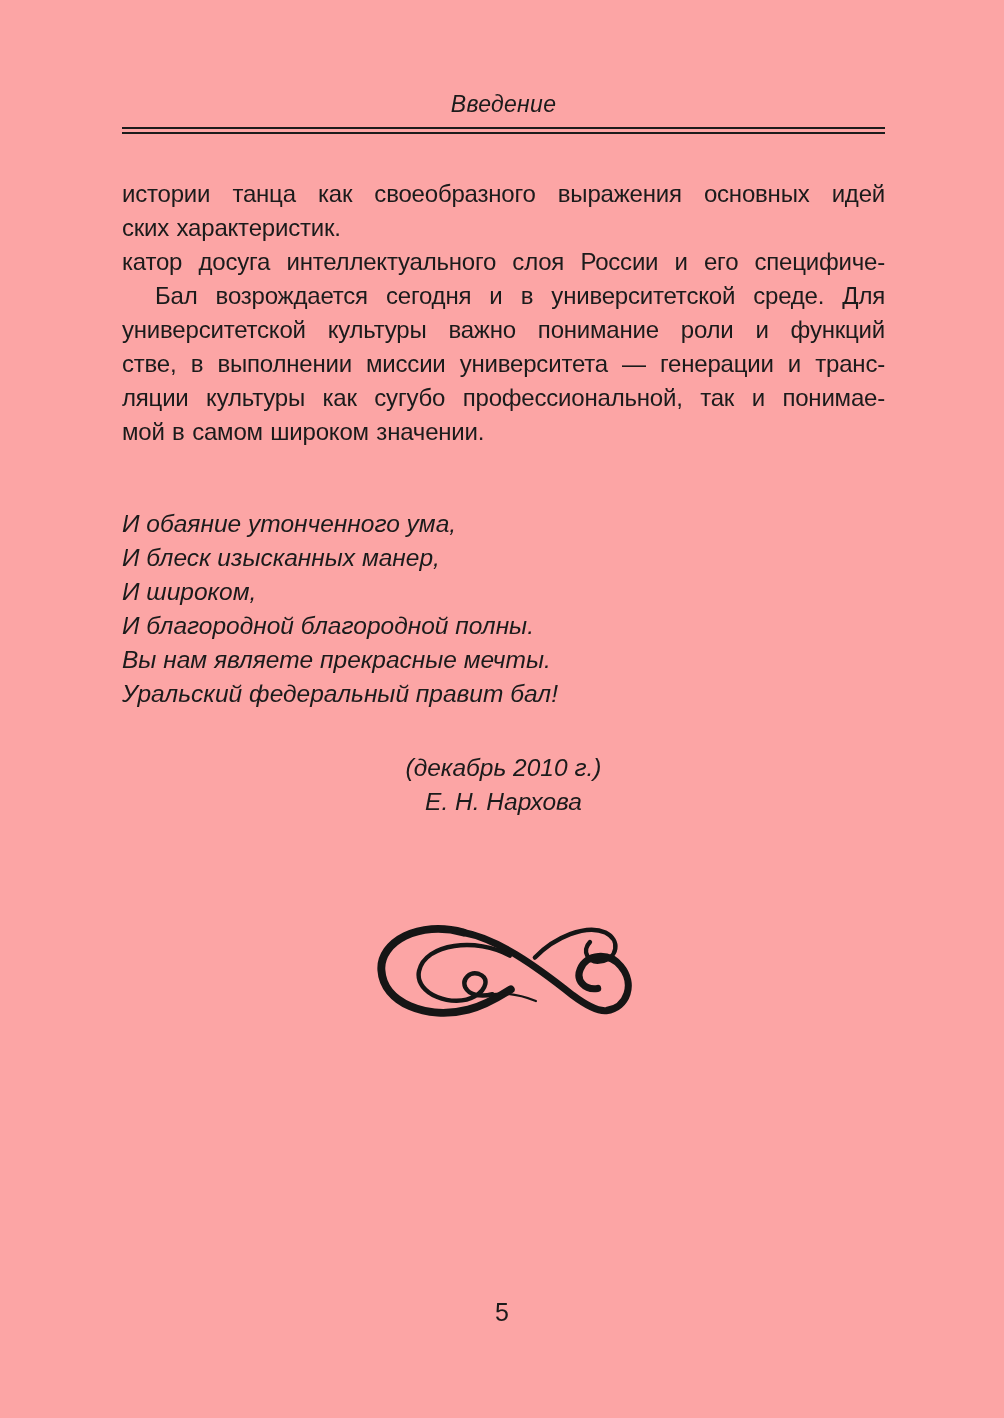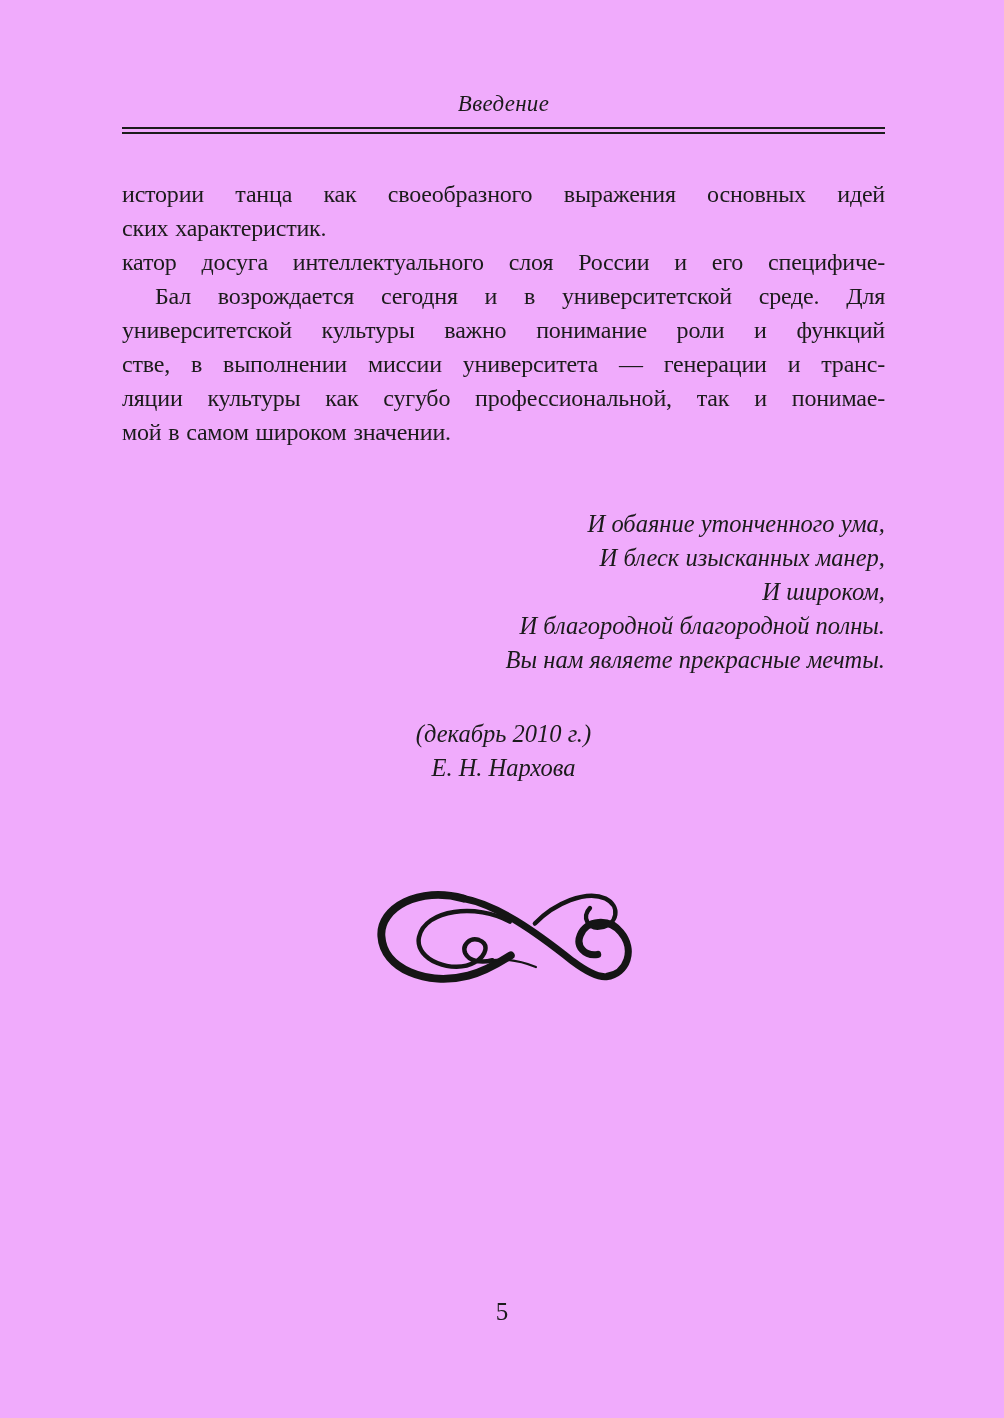--- a/index.html
+++ b/index.html
@@ -4,23 +4,23 @@
 <style>
   html, body {
     margin: 0;
     padding: 0;
     background: #ffffff;
   }
   .page {
     position: relative;
     width: 1004px;
     height: 1418px;
-    background: #f0abfc;
+    background: #fca5a5;
     color: #1b1b1b;
-    font-family: Liberation Serif, serif;
+    font-family: Liberation Sans, sans-serif;
     overflow: hidden;
     box-sizing: border-box;
     padding: 90px 119px 0 122px;
   }
   .running-head {
     text-align: center;
     font-style: italic;
     font-size: 23px;
     line-height: 28px;
     letter-spacing: 0.3px;
@@ -47,21 +47,21 @@
     text-align-last: left;
   }
   .jline.indent {
     text-indent: 33px;
   }
   .poem {
     margin-top: 58px;
     font-style: italic;
     font-size: 24.5px;
     line-height: 34px;
-    text-align: right;
+    text-align: left;
   }
   .attribution {
     margin-top: 40px;
     font-style: italic;
     font-size: 24.5px;
     line-height: 34px;
     text-align: center;
   }
   .ornament-wrap {
     margin-top: 98px;
@@ -99,20 +99,21 @@
       <div class="jline last">мой в самом широком значении.</div>
     </div>
   </div>
 
   <div class="poem">
     <div>И обаяние утонченного ума,</div>
     <div>И блеск изысканных манер,</div>
     <div>И широком,</div>
     <div>И благородной благородной полны.</div>
     <div>Вы нам являете прекрасные мечты.</div>
+    <div>Уральский федеральный правит бал!</div>
   </div>
 
   <div class="attribution">
     <div>(декабрь 2010 г.)</div>
     <div>Е. Н. Нархова</div>
   </div>
 
   <div class="ornament-wrap">
     <svg width="272" height="112" viewBox="0 0 280 116" fill="none" stroke="#151515" stroke-linecap="round">
 

